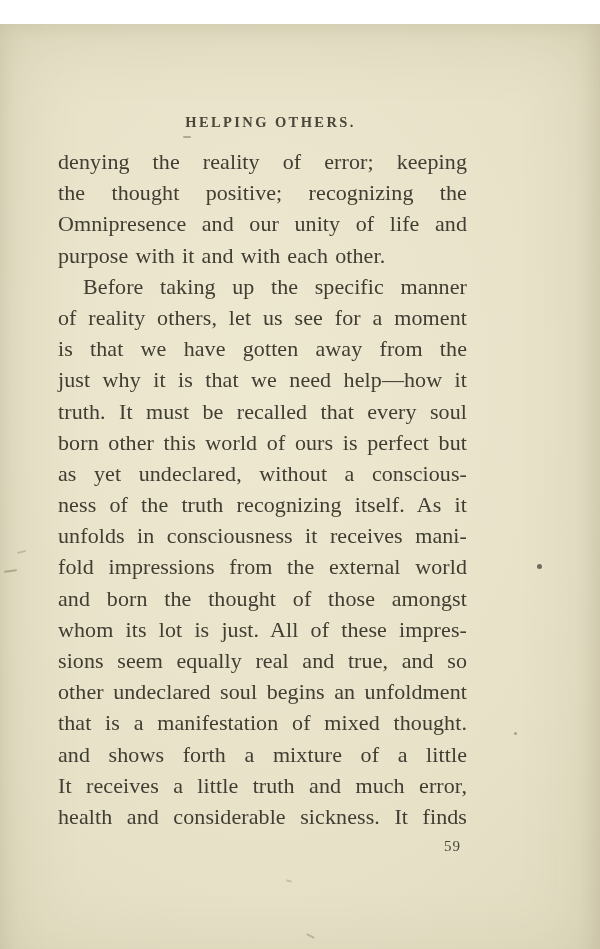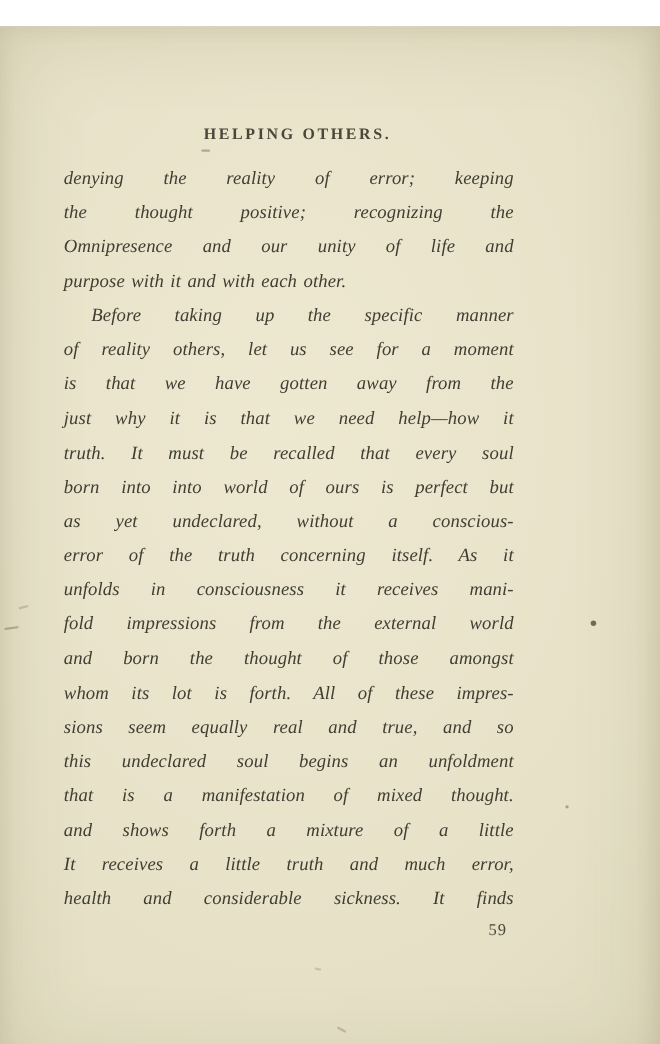--- a/index.html
+++ b/index.html
@@ -40,22 +40,21 @@
     font-weight: bold;
     letter-spacing: 2.4px;
     color: #4a473a;
   }
   .body-text {
     position: absolute;
     top: 122px;
     left: 58px;
     width: 409px;
     color: #403d32;
-    font-size: 17px;
-    font-style: italic;
+    font-size: 22px;
   }
   .line {
     height: 31.2px;
     line-height: 31.2px;
     text-align: justify;
     text-align-last: justify;
     white-space: nowrap;
     letter-spacing: 0.1px;
   }
   .line--end {
@@ -131,29 +130,29 @@
     <div class="line">denying the reality of error; keeping</div>
     <div class="line">the thought positive; recognizing the</div>
     <div class="line">Omnipresence and our unity of life and</div>
     <div class="line line--end">purpose with it and with each other.</div>
 
     <div class="line line--indent">Before taking up the specific manner</div>
     <div class="line">of reality others, let us see for a moment</div>
     <div class="line">is that we have gotten away from the</div>
     <div class="line">just why it is that we need help—how it</div>
     <div class="line">truth.  It must be recalled that every soul</div>
-    <div class="line">born into into world of ours is perfect but</div>
+    <div class="line">born other this world of ours is perfect but</div>
     <div class="line">as yet undeclared, without a conscious-</div>
-    <div class="line">error of the truth concerning itself.  As it</div>
+    <div class="line">ness of the truth recognizing itself.  As it</div>
     <div class="line">unfolds in consciousness it receives mani-</div>
     <div class="line">fold impressions from the external world</div>
     <div class="line">and born the thought of those amongst</div>
-    <div class="line">whom its lot is forth.  All of these impres-</div>
+    <div class="line">whom its lot is just.  All of these impres-</div>
     <div class="line">sions seem equally real and true, and so</div>
-    <div class="line">this undeclared soul begins an unfoldment</div>
+    <div class="line">other undeclared soul begins an unfoldment</div>
     <div class="line">that is a manifestation of mixed thought.</div>
     <div class="line">and shows forth a mixture of a little</div>
     <div class="line">It receives a little truth and much error,</div>
     <div class="line">health and considerable sickness.  It finds</div>
   </div>
 
   <div class="page-number">59</div>
 
   <div class="speck speck-dot-right"></div>
   <div class="speck speck-dash-left-1"></div>

